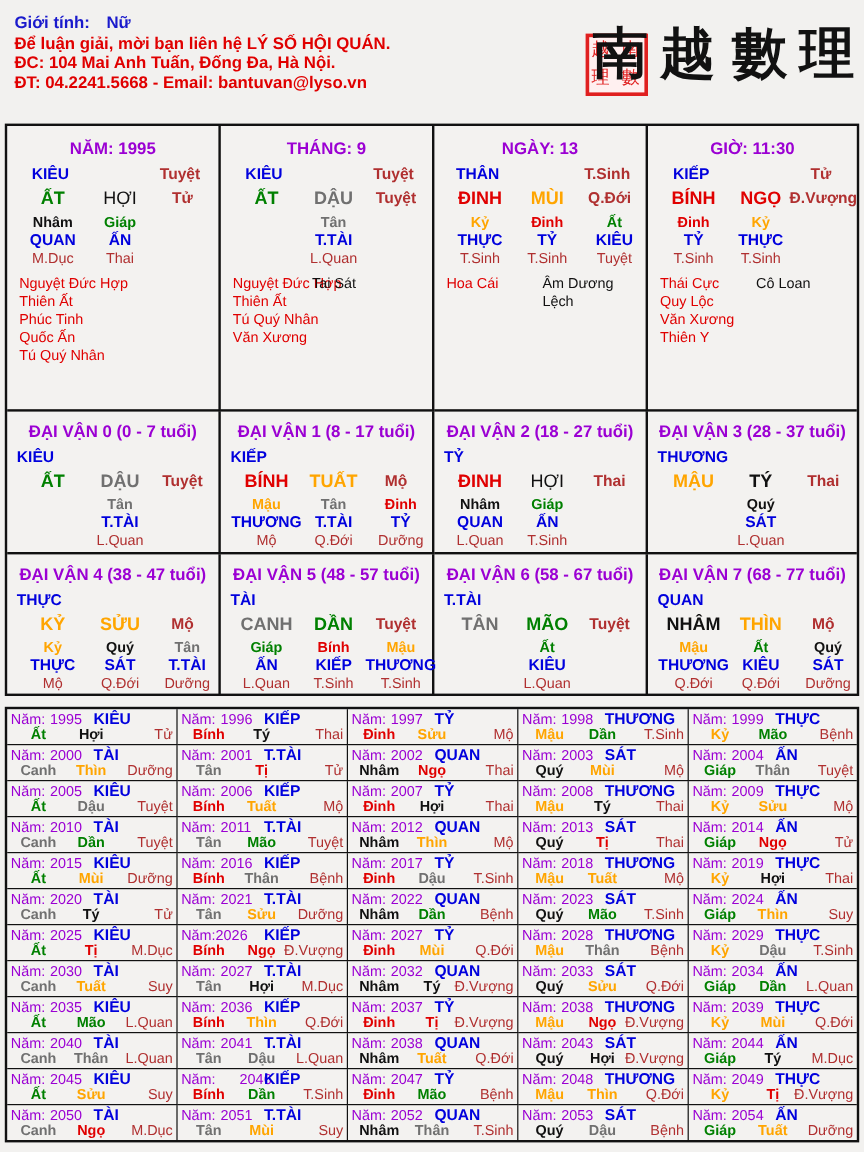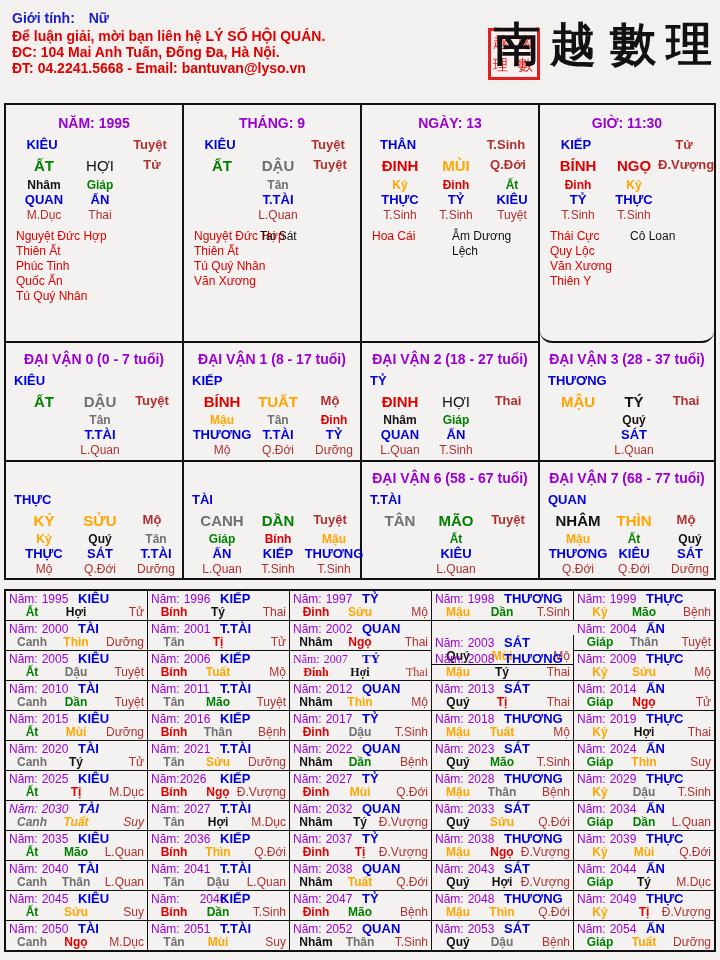--- a/index.html
+++ b/index.html
@@ -123,21 +123,21 @@
       <div class="t sm" style="left:122px;top:73px;color:#008000">Ất</div>
       <div class="t md" style="left:122px;top:87px;color:#0000dd">KIÊU</div>
       <div class="t nb" style="left:122px;top:103px;color:#b03030">Tuyệt</div>
       <div class="stars">
         <div>Hoa Cái</div>
       </div>
       <div class="stars2" style="left:90px">
         <div>Âm Dương Lệch</div>
       </div>
     </div>
-    <div class="cell" style="left:534px;top:0;width:174px;height:238px;border-right:none;border-radius:12px;">
+    <div class="cell" style="left:534px;top:0;width:174px;height:238px;border-right:none;">
       <div class="ctitle">GIỜ: 11:30</div>
       <div class="t md" style="left:8px;top:32px;color:#0000dd">KIẾP</div>
       <div class="t md" style="left:116px;top:32px;color:#b03030">Tử</div>
       <div class="t lg" style="left:10px;top:52px;color:#e00000">BÍNH</div>
       <div class="t lg" style="left:66px;top:52px;color:#e00000;font-weight:bold">NGỌ</div>
       <div class="t md" style="left:118px;top:52px;color:#b03030">Đ.Vượng</div>
       <div class="t sm" style="left:10px;top:73px;color:#e00000">Đinh</div>
       <div class="t md" style="left:10px;top:87px;color:#0000dd">TỶ</div>
       <div class="t nb" style="left:10px;top:103px;color:#b03030">T.Sinh</div>
       <div class="t sm" style="left:66px;top:73px;color:#ffa500">Kỷ</div>
@@ -196,35 +196,37 @@
       <div class="ctitle" style="top:8px">ĐẠI VẬN 3 (28 - 37 tuổi)</div>
       <div class="t md" style="left:8px;top:30px;color:#0000dd;text-align:left;width:70px">THƯƠNG</div>
       <div class="t lg" style="left:10px;top:50px;color:#ffa500">MẬU</div>
       <div class="t lg" style="left:66px;top:50px;color:#111111;font-weight:bold">TÝ</div>
       <div class="t md" style="left:118px;top:50px;color:#b03030">Thai</div>
       <div class="t sm" style="left:66px;top:70px;color:#111111">Quý</div>
       <div class="t md" style="left:60px;width:68px;top:84px;color:#0000dd">SÁT</div>
       <div class="t nb" style="left:66px;top:100px;color:#b03030">L.Quan</div>
     </div>
     <div class="cell" style="left:0px;top:357px;width:178px;height:117px;border-bottom:none;">
+      <div class="ctitle" style="top:8px">ĐẠI VẬN 4 (38 - 47 tuổi)</div>
       <div class="t md" style="left:8px;top:30px;color:#0000dd;text-align:left;width:70px">THỰC</div>
       <div class="t lg" style="left:10px;top:50px;color:#ffa500">KỶ</div>
       <div class="t lg" style="left:66px;top:50px;color:#ffa500;font-weight:bold">SỬU</div>
       <div class="t md" style="left:118px;top:50px;color:#b03030">Mộ</div>
       <div class="t sm" style="left:10px;top:70px;color:#ffa500">Kỷ</div>
       <div class="t md" style="left:4px;width:68px;top:84px;color:#0000dd">THỰC</div>
       <div class="t nb" style="left:10px;top:100px;color:#b03030">Mộ</div>
       <div class="t sm" style="left:66px;top:70px;color:#111111">Quý</div>
       <div class="t md" style="left:60px;width:68px;top:84px;color:#0000dd">SÁT</div>
       <div class="t nb" style="left:66px;top:100px;color:#b03030">Q.Đới</div>
       <div class="t sm" style="left:122px;top:70px;color:#707070">Tân</div>
       <div class="t md" style="left:116px;width:68px;top:84px;color:#0000dd">T.TÀI</div>
       <div class="t nb" style="left:122px;top:100px;color:#b03030">Dưỡng</div>
     </div>
     <div class="cell" style="left:178px;top:357px;width:178px;height:117px;border-bottom:none;">
+      <div class="ctitle" style="top:8px">ĐẠI VẬN 5 (48 - 57 tuổi)</div>
       <div class="t md" style="left:8px;top:30px;color:#0000dd;text-align:left;width:70px">TÀI</div>
       <div class="t lg" style="left:10px;top:50px;color:#707070">CANH</div>
       <div class="t lg" style="left:66px;top:50px;color:#008000;font-weight:bold">DẦN</div>
       <div class="t md" style="left:118px;top:50px;color:#b03030">Tuyệt</div>
       <div class="t sm" style="left:10px;top:70px;color:#008000">Giáp</div>
       <div class="t md" style="left:4px;width:68px;top:84px;color:#0000dd">ẤN</div>
       <div class="t nb" style="left:10px;top:100px;color:#b03030">L.Quan</div>
       <div class="t sm" style="left:66px;top:70px;color:#e00000">Bính</div>
       <div class="t md" style="left:60px;width:68px;top:84px;color:#0000dd">KIẾP</div>
       <div class="t nb" style="left:66px;top:100px;color:#b03030">T.Sinh</div>
@@ -310,21 +312,21 @@
       <span class="g2" style="color:#e00000">Tị</span>
       <span class="g3">Tử</span>
     </div>
     <div class="yc" style="left:284px;top:30px;">
       <span class="yl"><span>Năm:</span><span style="margin-left:4px">2002</span></span>
       <span class="ys">QUAN</span>
       <span class="g1" style="color:#111111">Nhâm</span>
       <span class="g2" style="color:#e00000">Ngọ</span>
       <span class="g3">Thai</span>
     </div>
-    <div class="yc" style="left:426px;top:44px;">
+    <div class="yc" style="left:426px;top:30px;">
       <span class="yl"><span>Năm:</span><span style="margin-left:4px">2003</span></span>
       <span class="ys">SÁT</span>
       <span class="g1" style="color:#111111">Quý</span>
       <span class="g2" style="color:#ffa500">Mùi</span>
       <span class="g3">Mộ</span>
     </div>
     <div class="yc" style="left:568px;top:30px;width:140px;border-right:none;">
       <span class="yl"><span>Năm:</span><span style="margin-left:4px">2004</span></span>
       <span class="ys">ẤN</span>
       <span class="g1" style="color:#008000">Giáp</span>
@@ -338,21 +340,21 @@
       <span class="g2" style="color:#707070">Dậu</span>
       <span class="g3">Tuyệt</span>
     </div>
     <div class="yc" style="left:142px;top:60px;">
       <span class="yl"><span>Năm:</span><span style="margin-left:4px">2006</span></span>
       <span class="ys">KIẾP</span>
       <span class="g1" style="color:#e00000">Bính</span>
       <span class="g2" style="color:#ffa500">Tuất</span>
       <span class="g3">Mộ</span>
     </div>
-    <div class="yc" style="left:284px;top:60px;font-family:Liberation Serif, serif;">
+    <div class="yc" style="left:284px;top:60px;">
       <span class="yl"><span>Năm:</span><span style="margin-left:4px">2007</span></span>
       <span class="ys">TỶ</span>
       <span class="g1" style="color:#e00000">Đinh</span>
       <span class="g2" style="color:#111111">Hợi</span>
       <span class="g3">Thai</span>
     </div>
     <div class="yc" style="left:426px;top:60px;">
       <span class="yl"><span>Năm:</span><span style="margin-left:4px">2008</span></span>
       <span class="ys">THƯƠNG</span>
       <span class="g1" style="color:#ffa500">Mậu</span>
@@ -499,21 +501,21 @@
       <span class="g2" style="color:#707070">Thân</span>
       <span class="g3">Bệnh</span>
     </div>
     <div class="yc" style="left:568px;top:180px;width:140px;border-right:none;">
       <span class="yl"><span>Năm:</span><span style="margin-left:4px">2029</span></span>
       <span class="ys">THỰC</span>
       <span class="g1" style="color:#ffa500">Kỷ</span>
       <span class="g2" style="color:#707070">Dậu</span>
       <span class="g3">T.Sinh</span>
     </div>
-    <div class="yc" style="left:0px;top:210px;font-style:italic;">
+    <div class="yc" style="left:0px;top:210px;">
       <span class="yl"><span>Năm:</span><span style="margin-left:4px">2030</span></span>
       <span class="ys">TÀI</span>
       <span class="g1" style="color:#707070">Canh</span>
       <span class="g2" style="color:#ffa500">Tuất</span>
       <span class="g3">Suy</span>
     </div>
     <div class="yc" style="left:142px;top:210px;">
       <span class="yl"><span>Năm:</span><span style="margin-left:4px">2027</span></span>
       <span class="ys">T.TÀI</span>
       <span class="g1" style="color:#707070">Tân</span>

